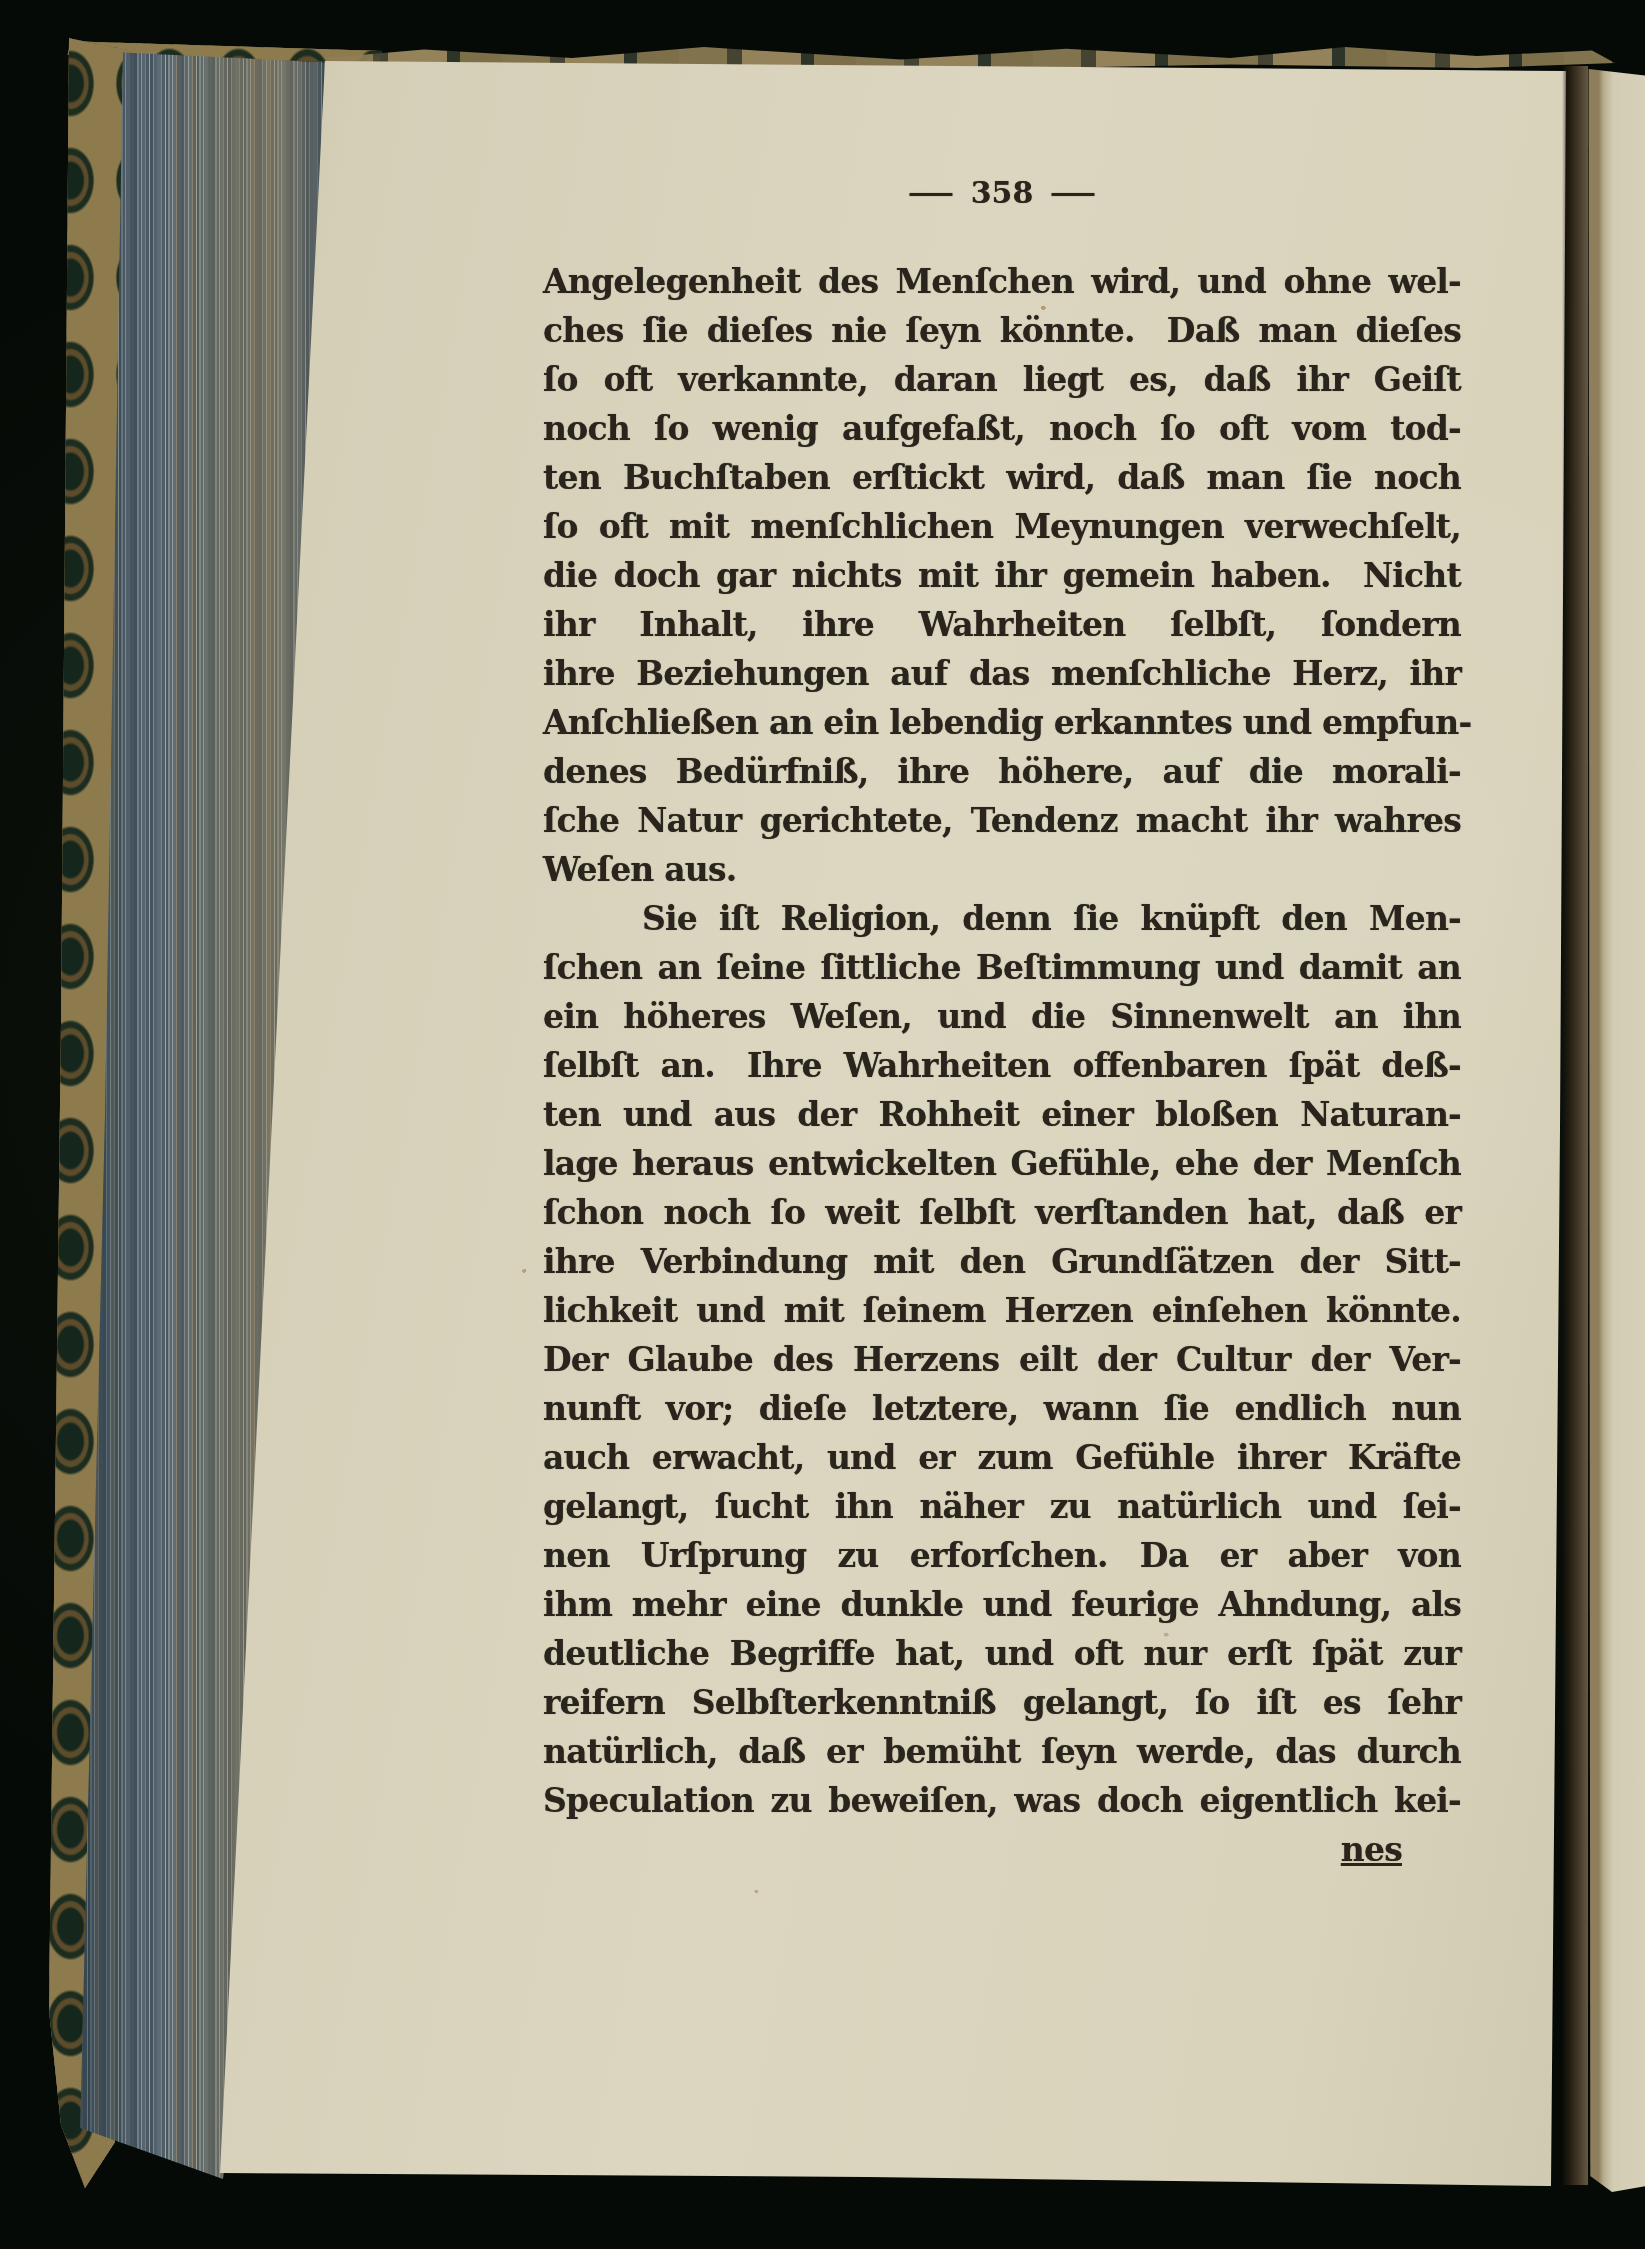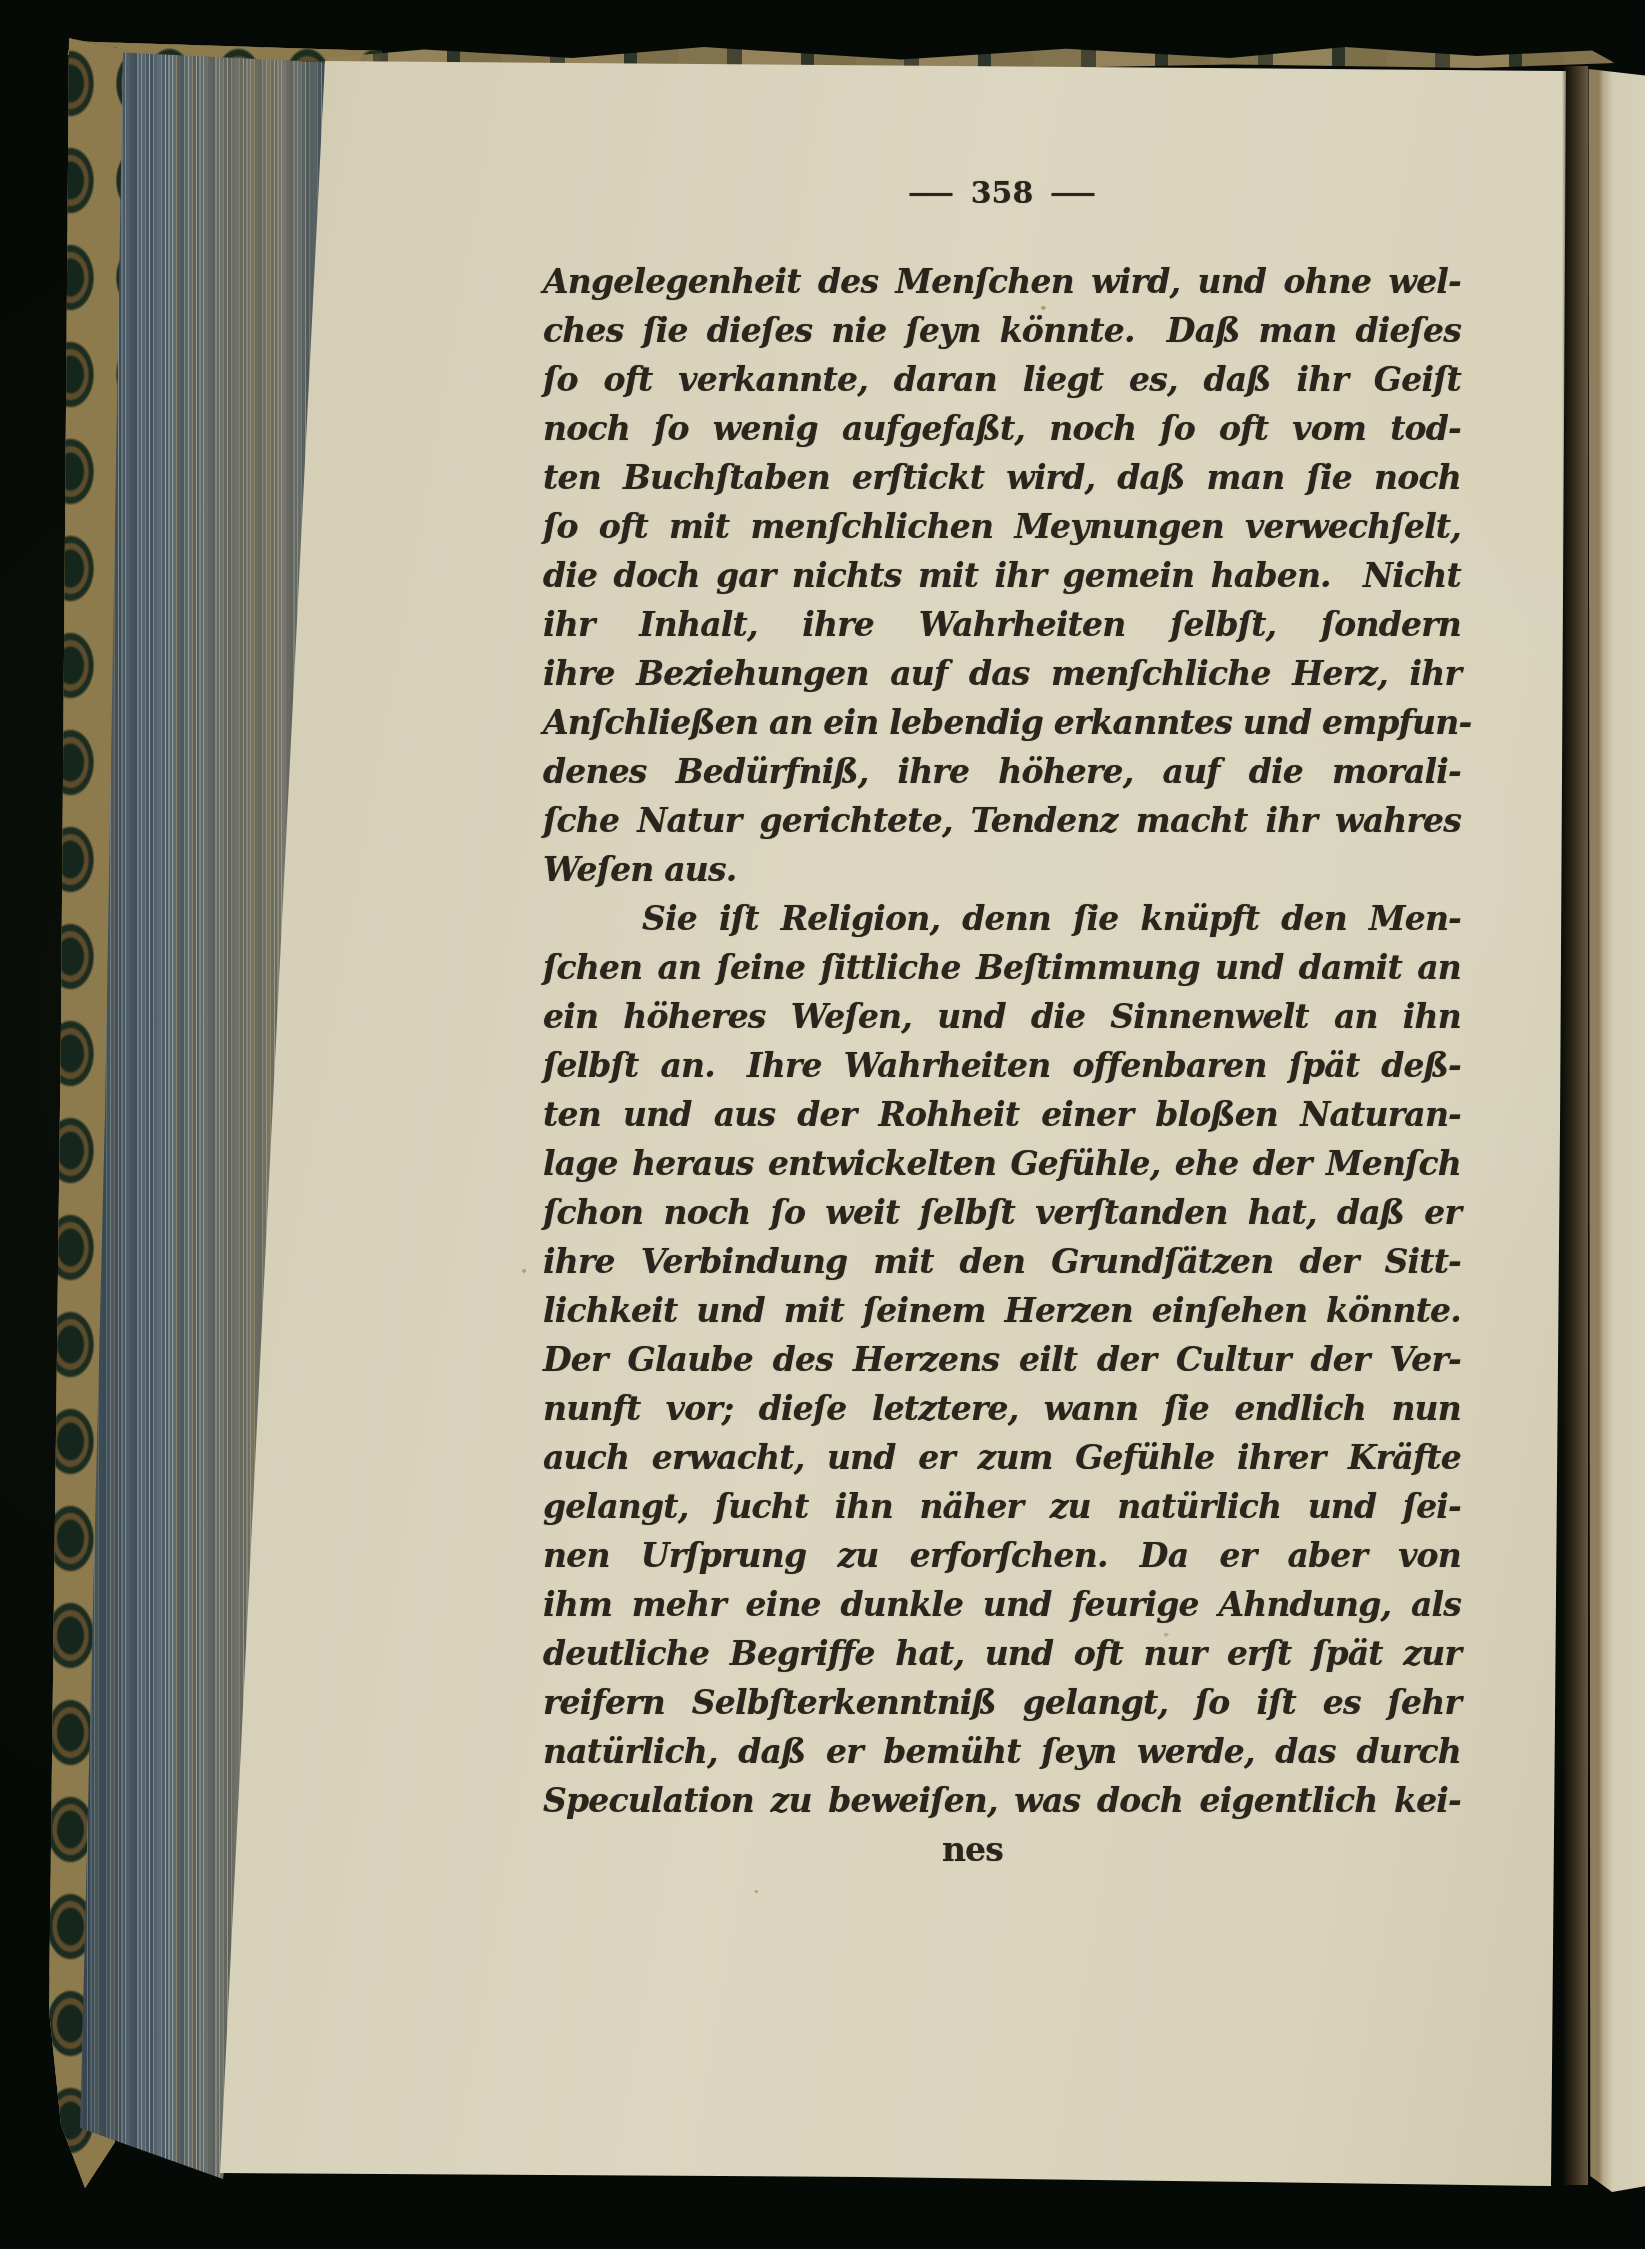--- a/index.html
+++ b/index.html
@@ -55,24 +55,24 @@
     background:linear-gradient(90deg,#8f7e5c 0 11.5px,#b6ab8c 16.5px,#d2ccb5 26px,#d7d1ba 100%);
     clip-path:polygon(1.6px 0,59px 6.6px,59px 2117px,25px 2123px,3.3px 2107px);}
 
   
   .ink{color:#29241c;text-shadow:0 0 1px rgba(41,36,28,.55);font-weight:700;}
   .page-head{position:absolute;left:543px;top:167px;width:918px;height:51px;
     font-size:30px;line-height:51px;text-align:center;letter-spacing:0;}
   .page-head .dash{display:inline-block;margin:0 25px;transform:scaleX(1.6) scaleY(.85);}
   .text-block{position:absolute;left:543px;top:257px;width:918px;font-size:33px;
     line-height:49px;letter-spacing:-0.8px;}
-  .line{height:49px;text-align:justify;text-align-last:justify;white-space:nowrap;font-style:italic;}
+  .line{height:49px;text-align:justify;text-align-last:justify;white-space:nowrap;}
   .line.flush{text-align-last:left;}
   .line.indent{text-indent:99px;}
-  .catchword-line{height:49px;text-align:center;padding-right:59px;}
+  .catchword-line{height:49px;text-align:right;padding-right:59px;text-decoration:underline;}
 </style>
 </head>
 <body>
 
 <div class="stage">
 
   <div class="marble marble-top"></div>
   <div class="marble marble-left"></div>
 
   <div class="fore-edge"></div>

